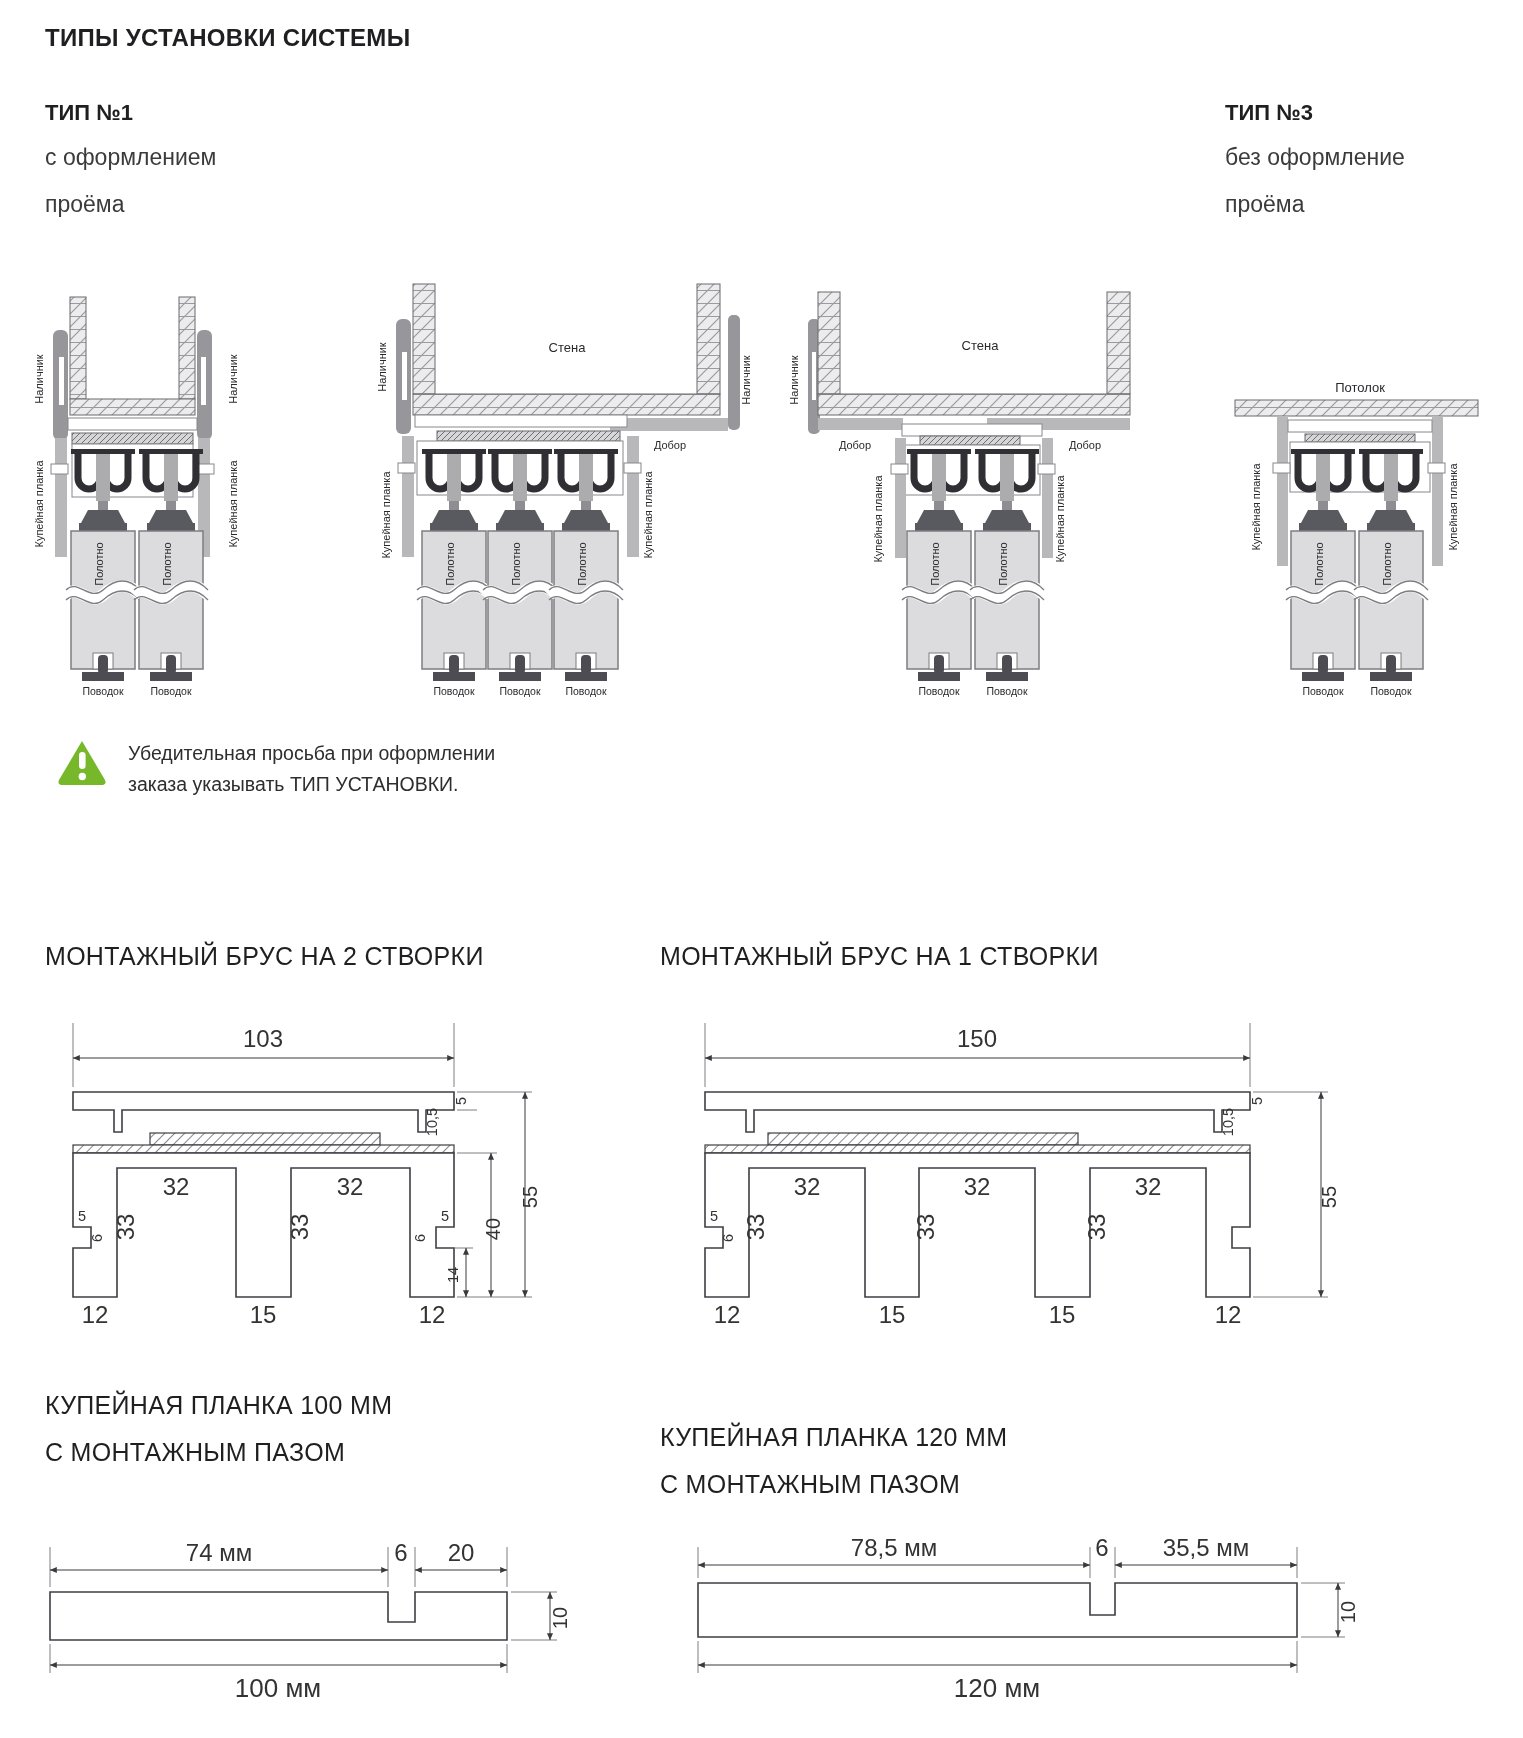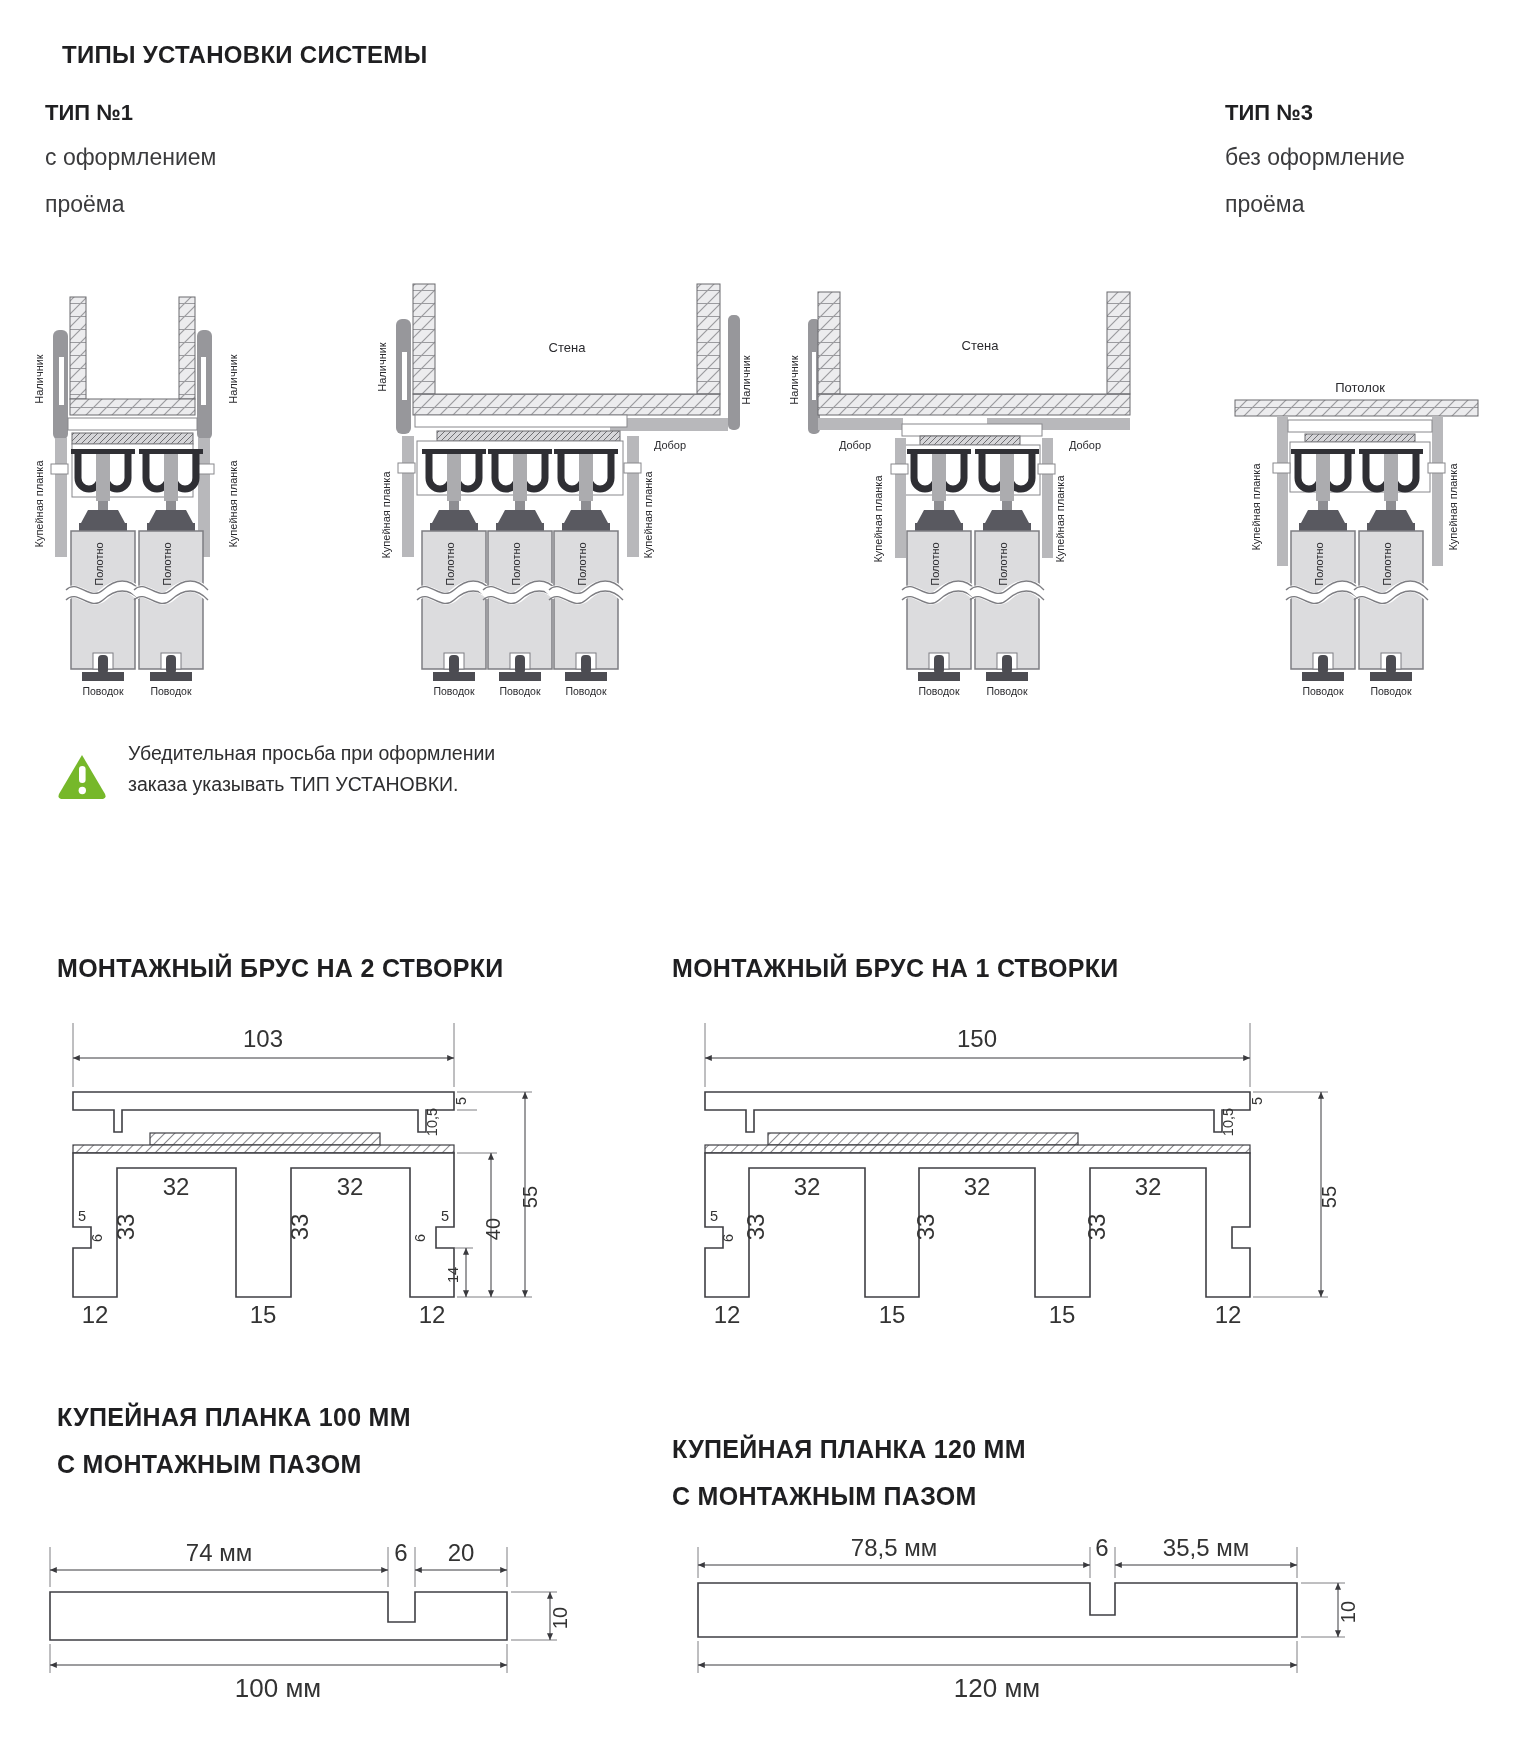--- a/index.html
+++ b/index.html
@@ -1,24 +1,24 @@
 <!DOCTYPE html>
 <html><head>
 <meta charset="utf-8">
 <style>
   html,body{margin:0;padding:0}
   body{width:1523px;height:1738px;background:#ffffff;position:relative;
        font-family:"Liberation Sans",sans-serif;color:#1f1f21;overflow:hidden}
-  .page-title{position:absolute;left:45px;top:24px;margin:17px;font-size:24px;font-weight:800;letter-spacing:.3px}
+  .page-title{position:absolute;left:45px;top:24px;margin:0;font-size:24px;font-weight:800;letter-spacing:.3px}
   .type-block{position:absolute;top:100px}
   .type-name{font-size:22px;font-weight:800;line-height:26px;margin:0 0 8px}
   .type-desc p{font-size:23px;color:#3b3b3d;margin:0;line-height:47px;white-space:nowrap}
-  .sec-h2{position:absolute;margin:12px;font-size:25px;font-weight:700;letter-spacing:.3px;white-space:nowrap}
+  .sec-h2{position:absolute;margin:0;font-size:25px;font-weight:400;letter-spacing:.3px;white-space:nowrap}
   .sec-h2 span{display:block;line-height:47px}
-  .warning{position:absolute;left:56px;top:738px;display:flex;gap:20px;align-items:flex-end}
+  .warning{position:absolute;left:56px;top:738px;display:flex;gap:20px;align-items:flex-start}
   .warning-text p{margin:0;font-size:19.5px;line-height:31px;color:#2e2e30}
   svg{position:absolute;overflow:visible}
   svg text{font-family:"Liberation Sans",sans-serif;fill:#2a2a2e}
   .dlab{font-size:11px}
   .dlab2{font-size:10.5px}
   .slab{font-size:13px}
   .prof{fill:#ffffff;stroke:#3f3f44;stroke-width:1.6}
   .ext{stroke:#707074;stroke-width:.9;fill:none}
   .dim{stroke:#3a3a3e;stroke-width:1;fill:none}
   .dim-t{font-size:24px;fill:#333}

